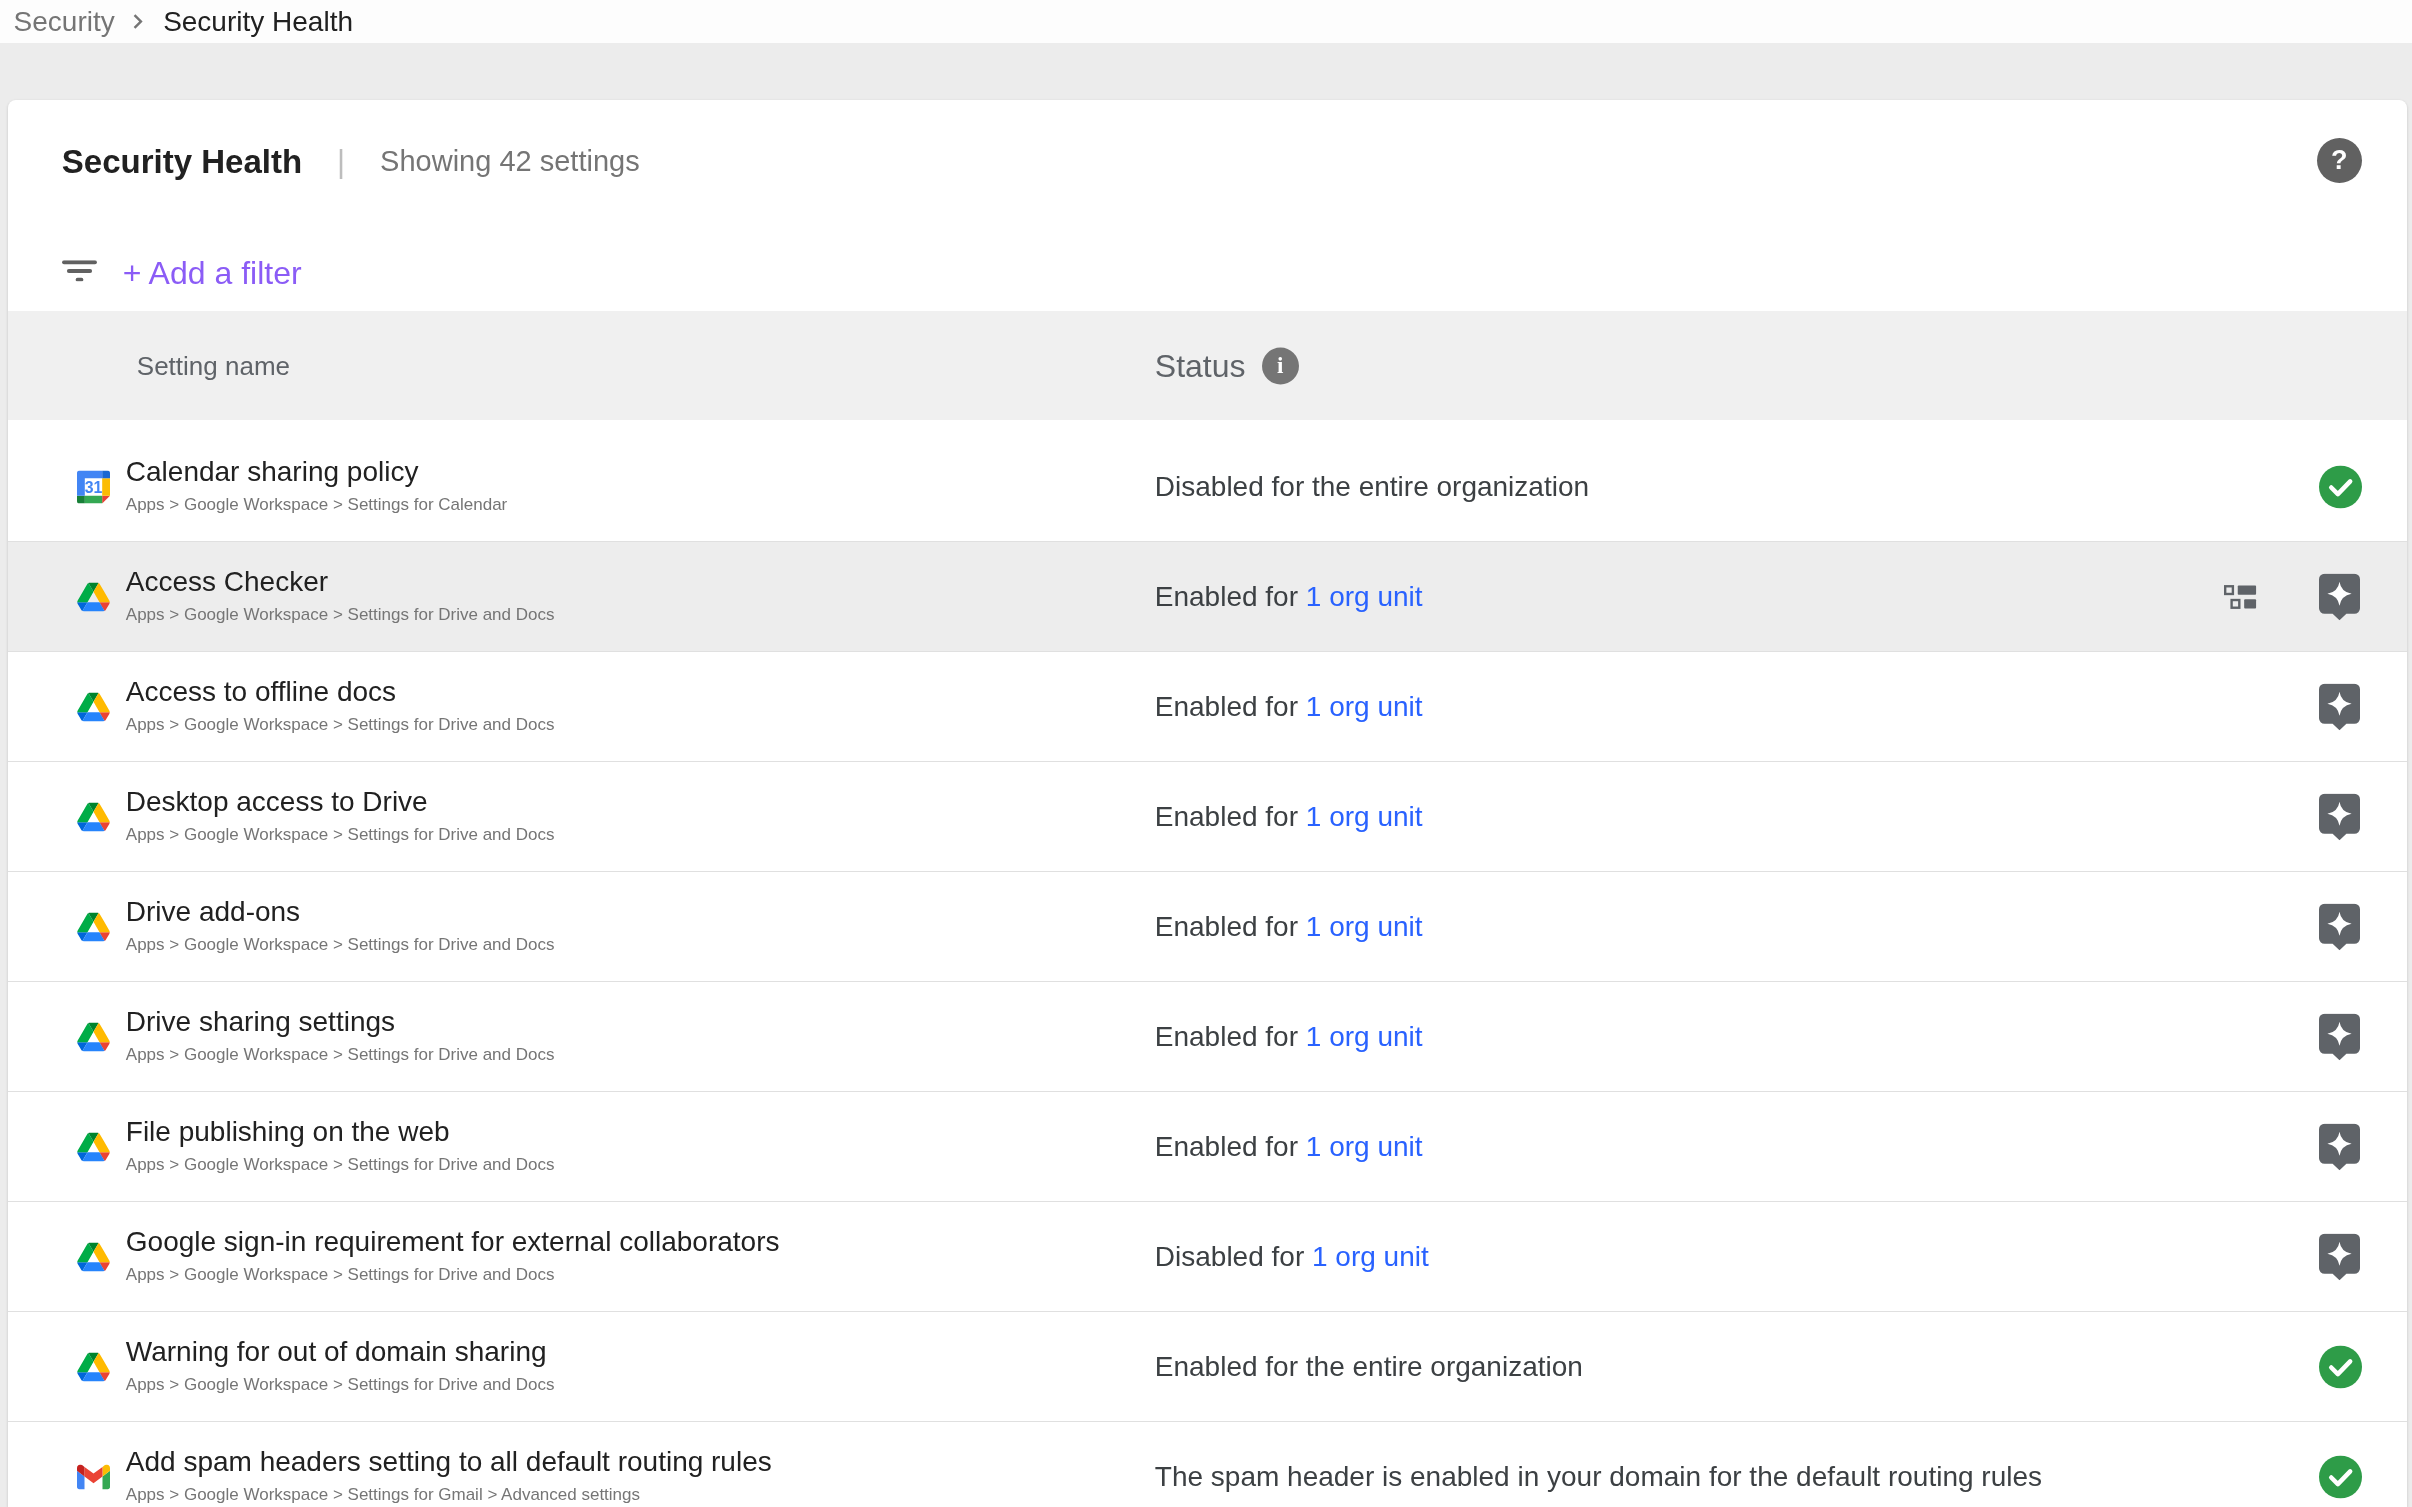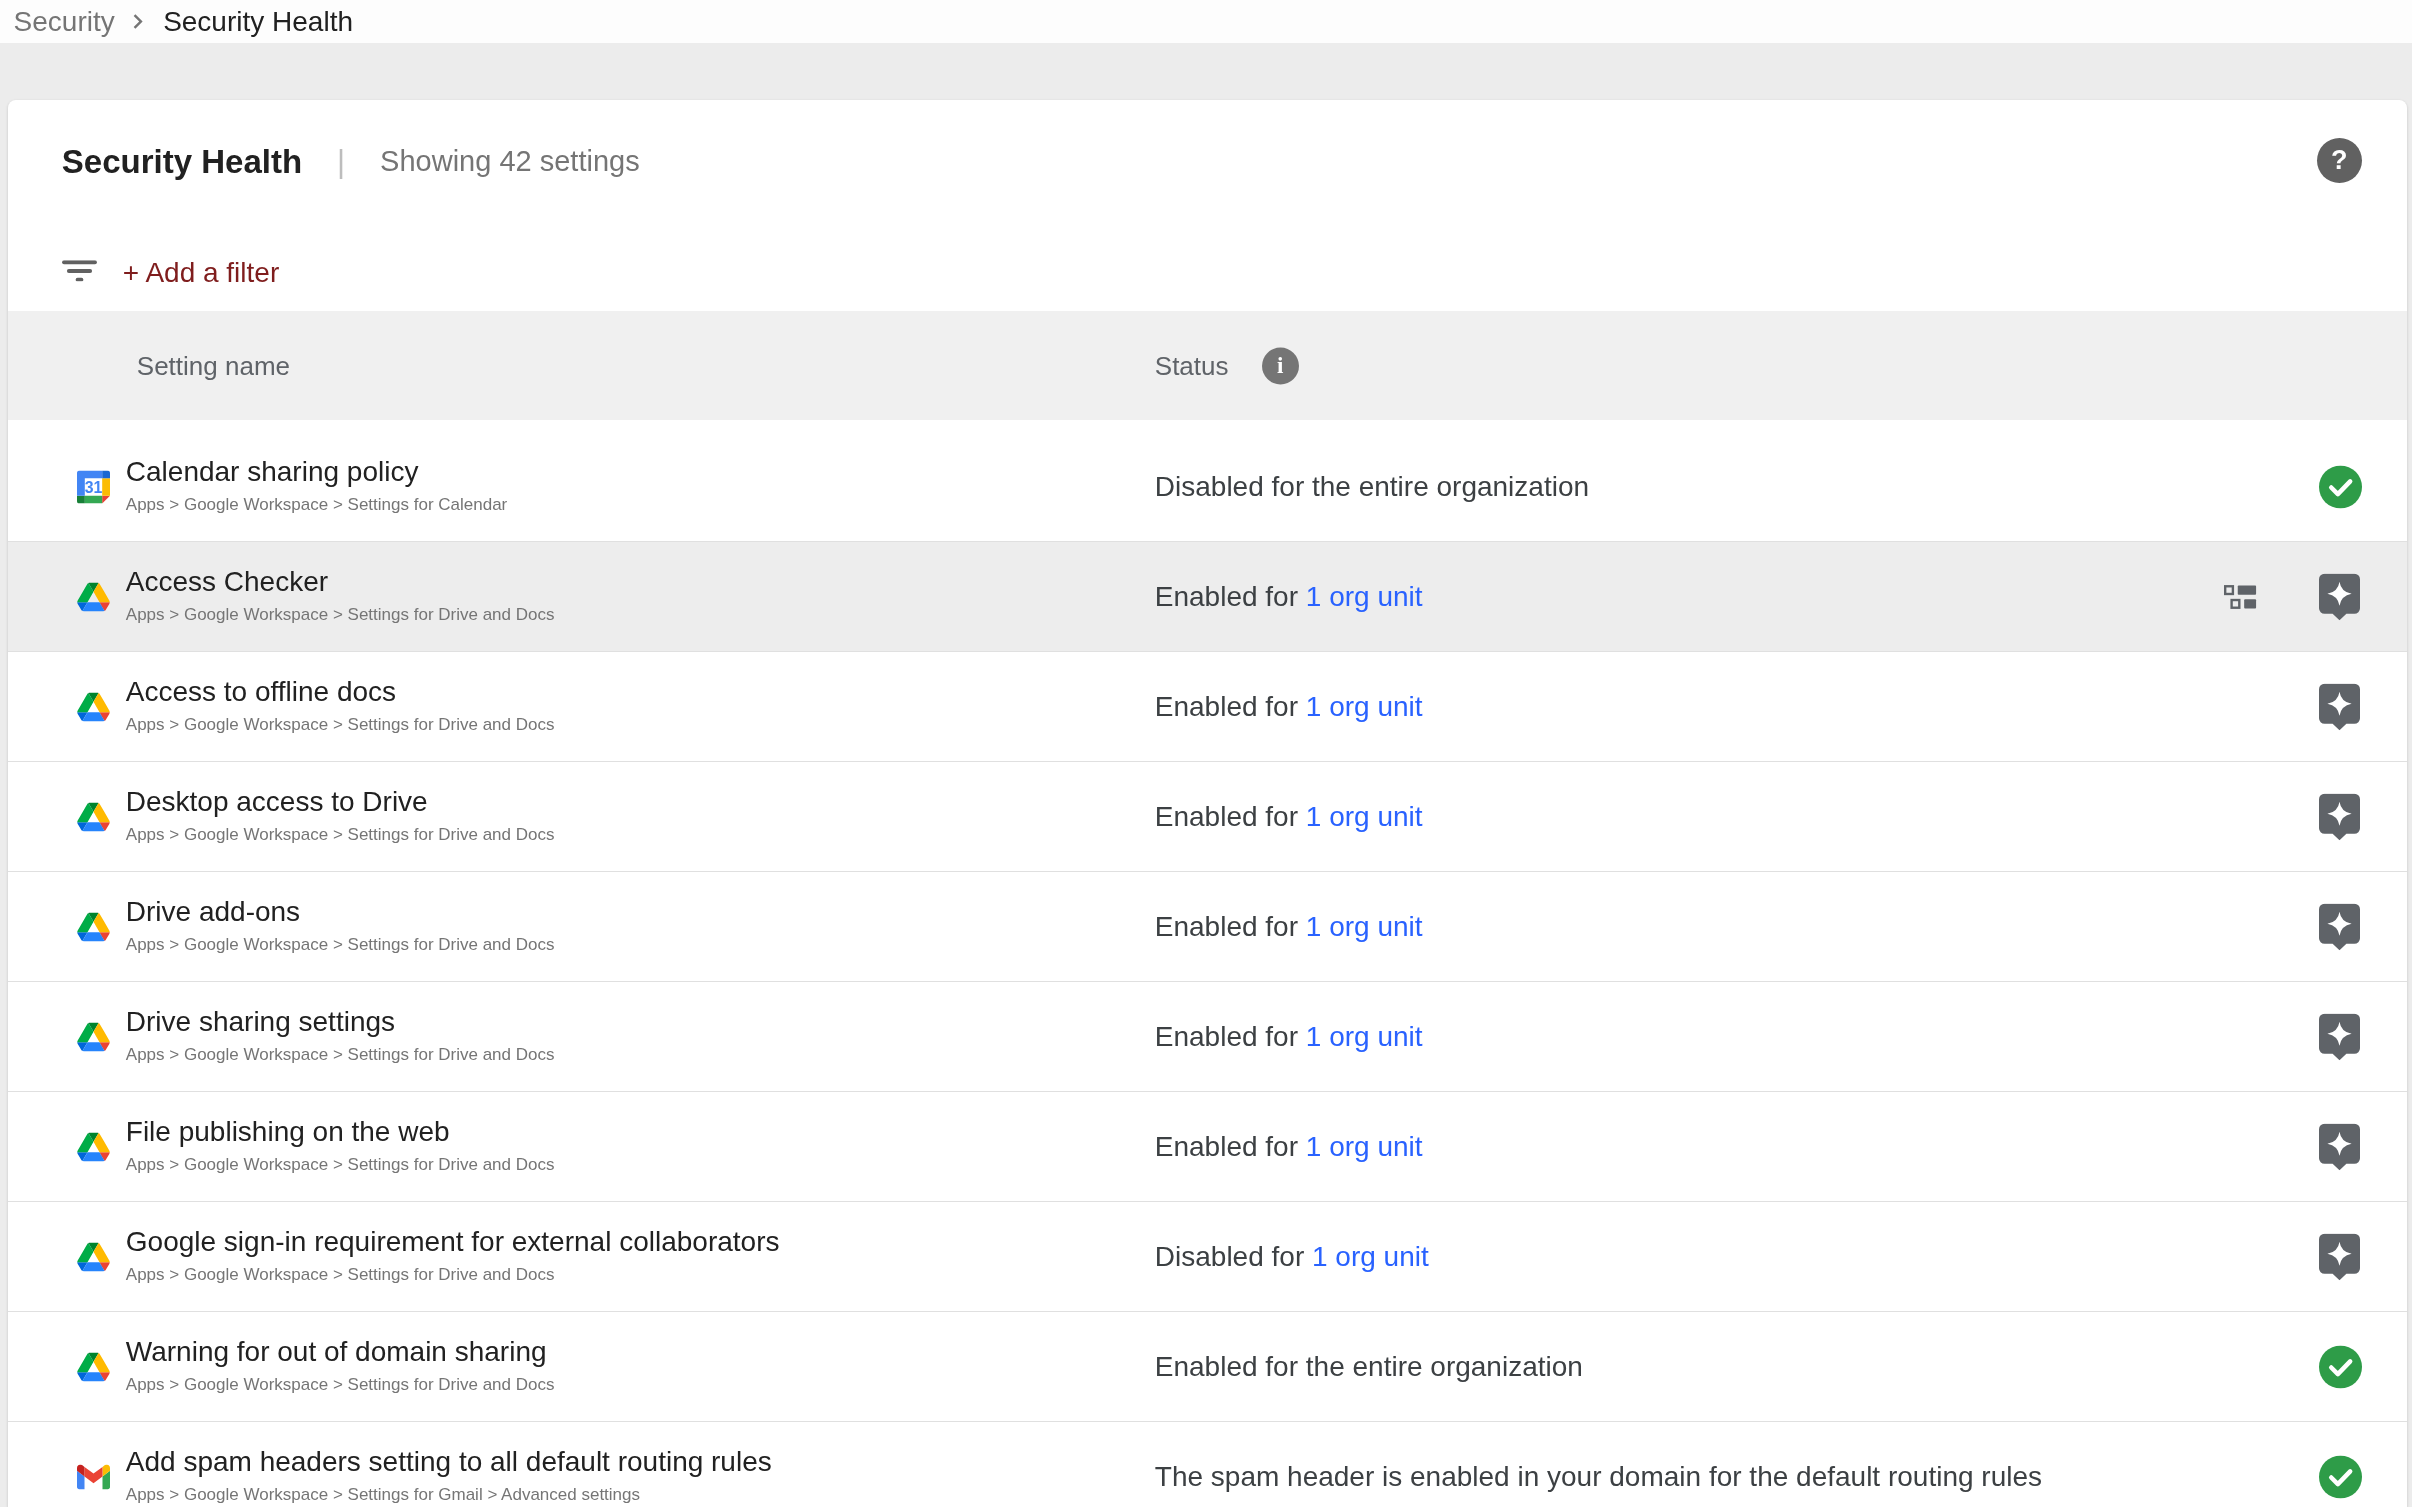--- a/index.html
+++ b/index.html
@@ -26,29 +26,29 @@
   .title-sep { font-size:31px; color:#bdbdbd; margin:0 35px; font-weight:400; }
   .count-text { font-size:29px; color:#757575; }
   .help-btn { position:absolute; left:2309px; top:38px; width:45px; height:45px; border-radius:50%;
     background:#616161; color:#ffffff; font-size:27px; font-weight:700;
     display:flex; align-items:center; justify-content:center; cursor:pointer; }
 
   
   .filter-row { position:absolute; top:123px; left:0; width:100%; height:100px; }
   .filter-icon { position:absolute; left:54px; top:50%; transform:translateY(-50%); }
   .filter-label { position:absolute; left:115px; top:50%; transform:translateY(-50%);
-    font-size:28px; color:#7f1d1d; cursor:pointer; }
+    font-size:32px; color:#8b5cf6; cursor:pointer; }
   .filter-divider { position:absolute; top:222px; left:0; width:529px; height:1.9px; background:#dcdcdc; }
 
   
   .thead { position:absolute; top:211px; left:0; width:100%; height:109px; background:#f0f0f0; }
   .col-setting { position:absolute; left:129px; top:50%; transform:translateY(-50%);
     font-size:26px; color:#5f6368; }
   .col-status { position:absolute; left:1147px; top:50%; transform:translateY(-50%);
-    font-size:26px; color:#5f6368; }
+    font-size:32px; color:#5f6368; }
   .info-btn { position:absolute; left:1254px; top:50%; transform:translateY(-50%);
     width:37px; height:37px; border-radius:50%; background:#757575; color:#fff;
     font-size:23px; font-weight:700; display:flex; align-items:center; justify-content:center;
     font-family:"Liberation Serif","DejaVu Serif",serif; cursor:pointer; }
 
   
   .rows { position:absolute; top:332px; left:0; width:100%; }
   .row { position:relative; width:100%; height:110px; border-bottom:1px solid #e0e0e0; background:#fff; }
   .row.highlighted { background:#ededed; }
   .app-icon { position:absolute; left:49px; top:50%; transform:translateY(-50%); width:33px;padding-left:20px; }

